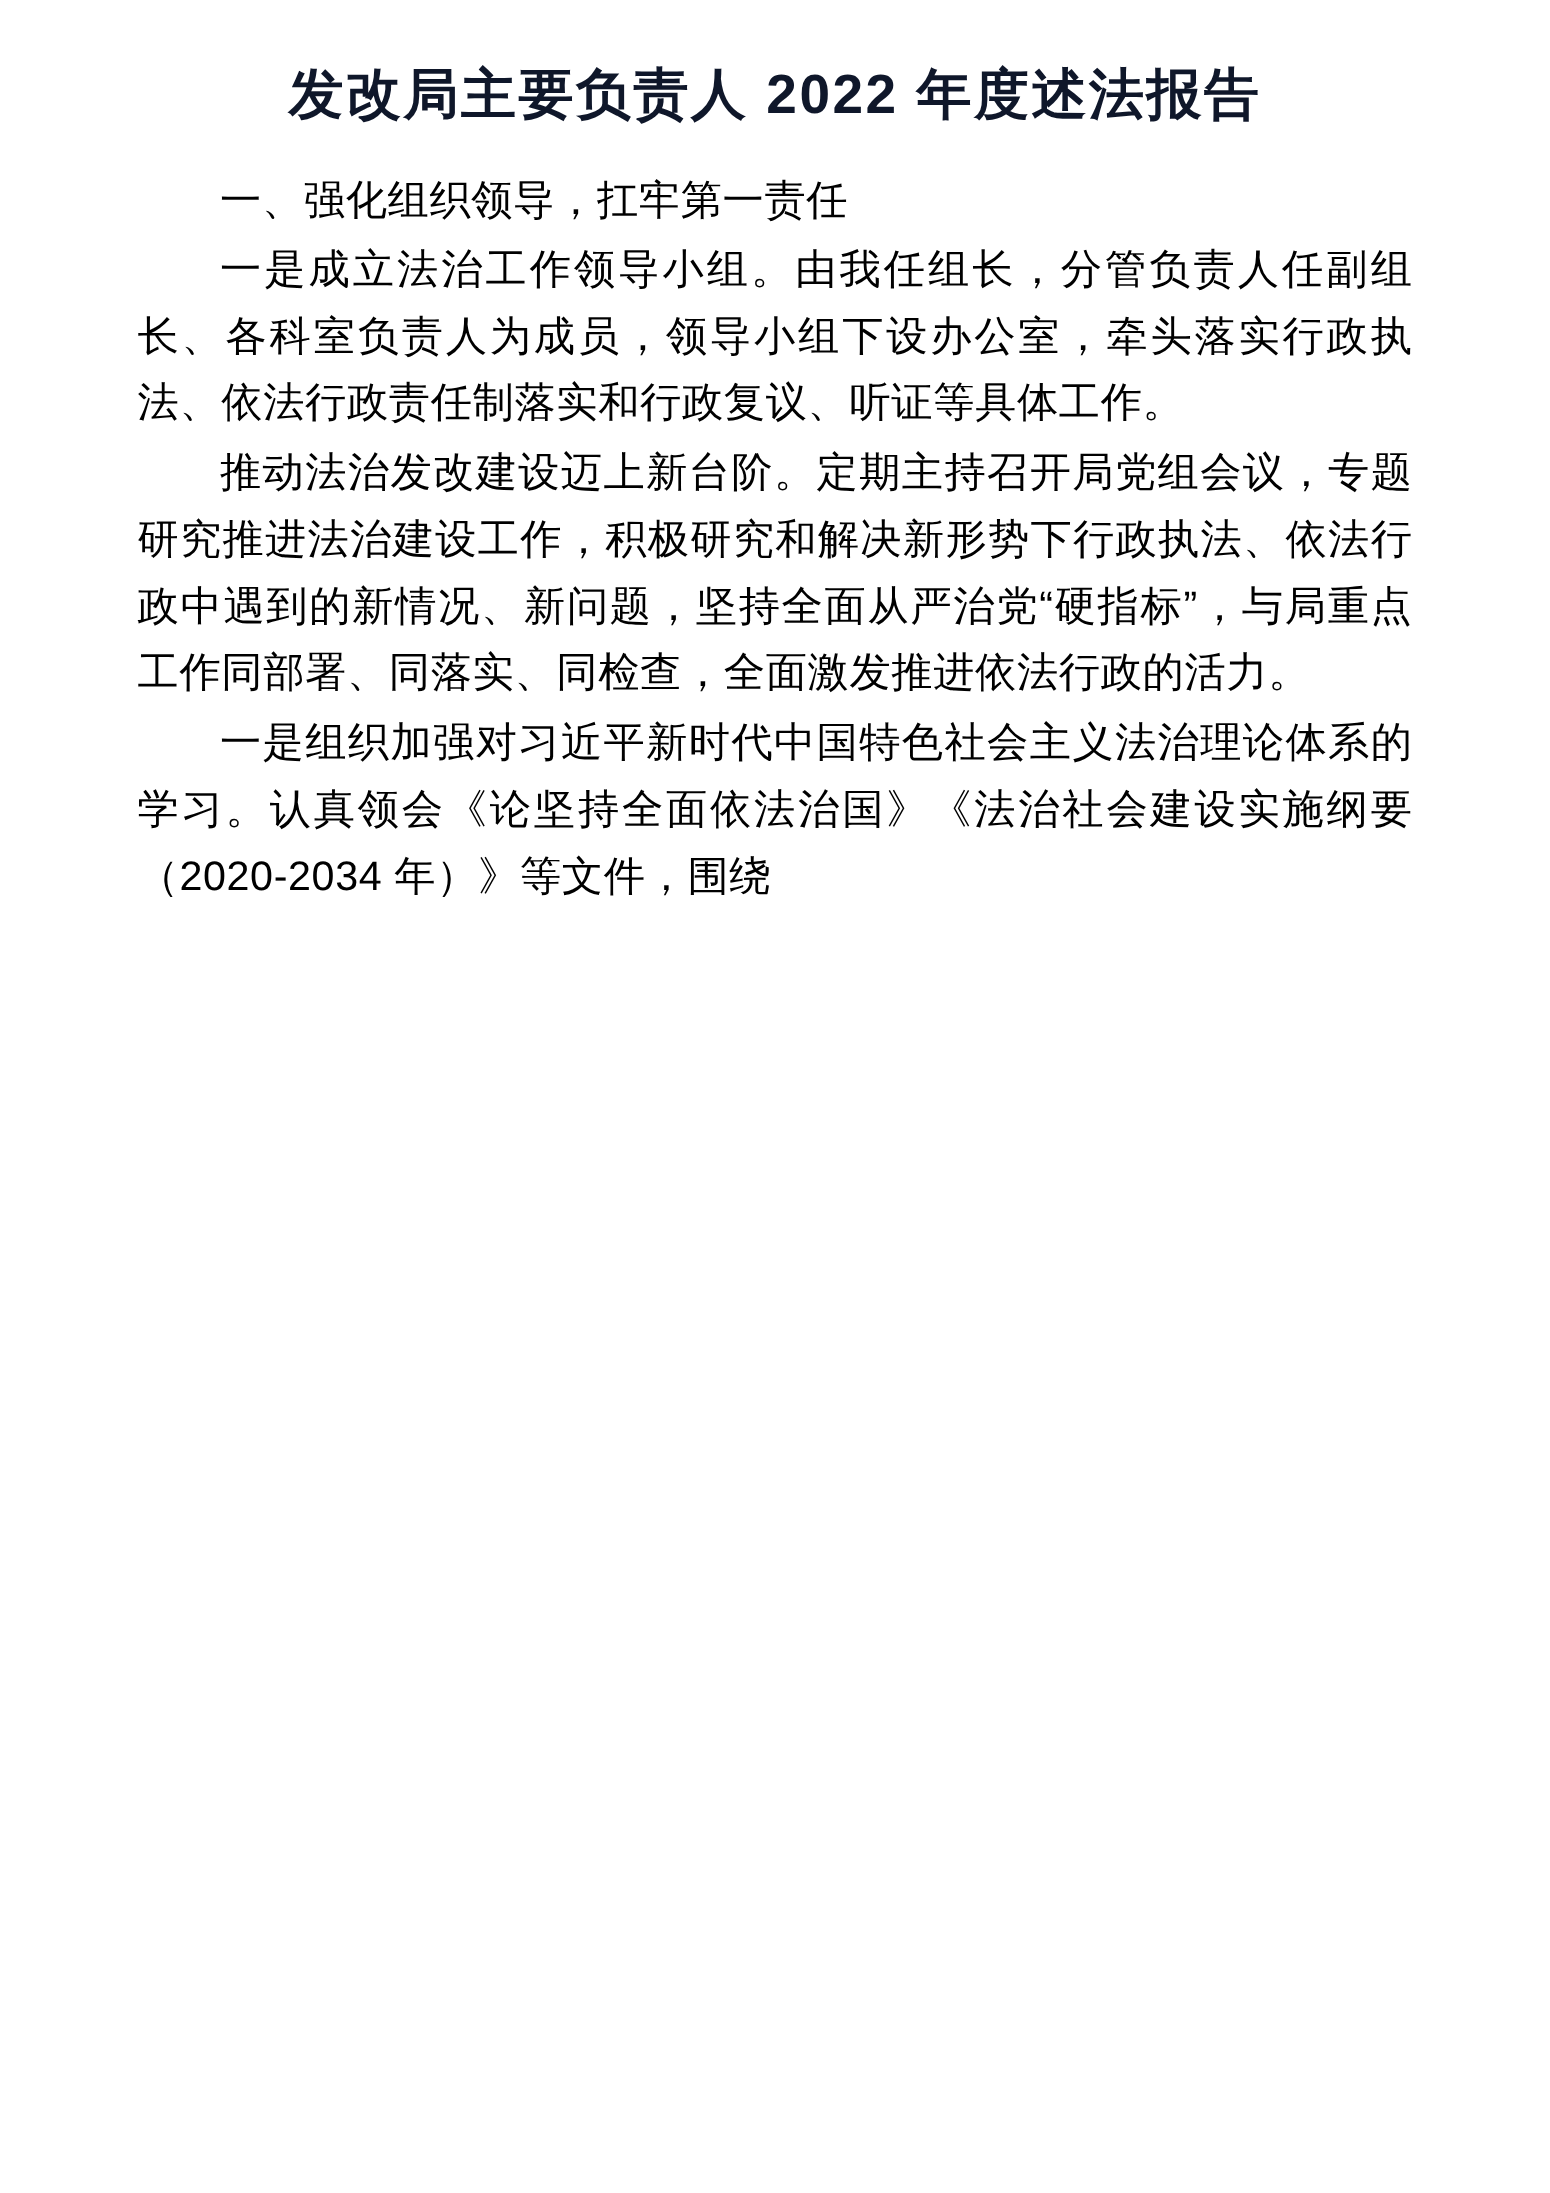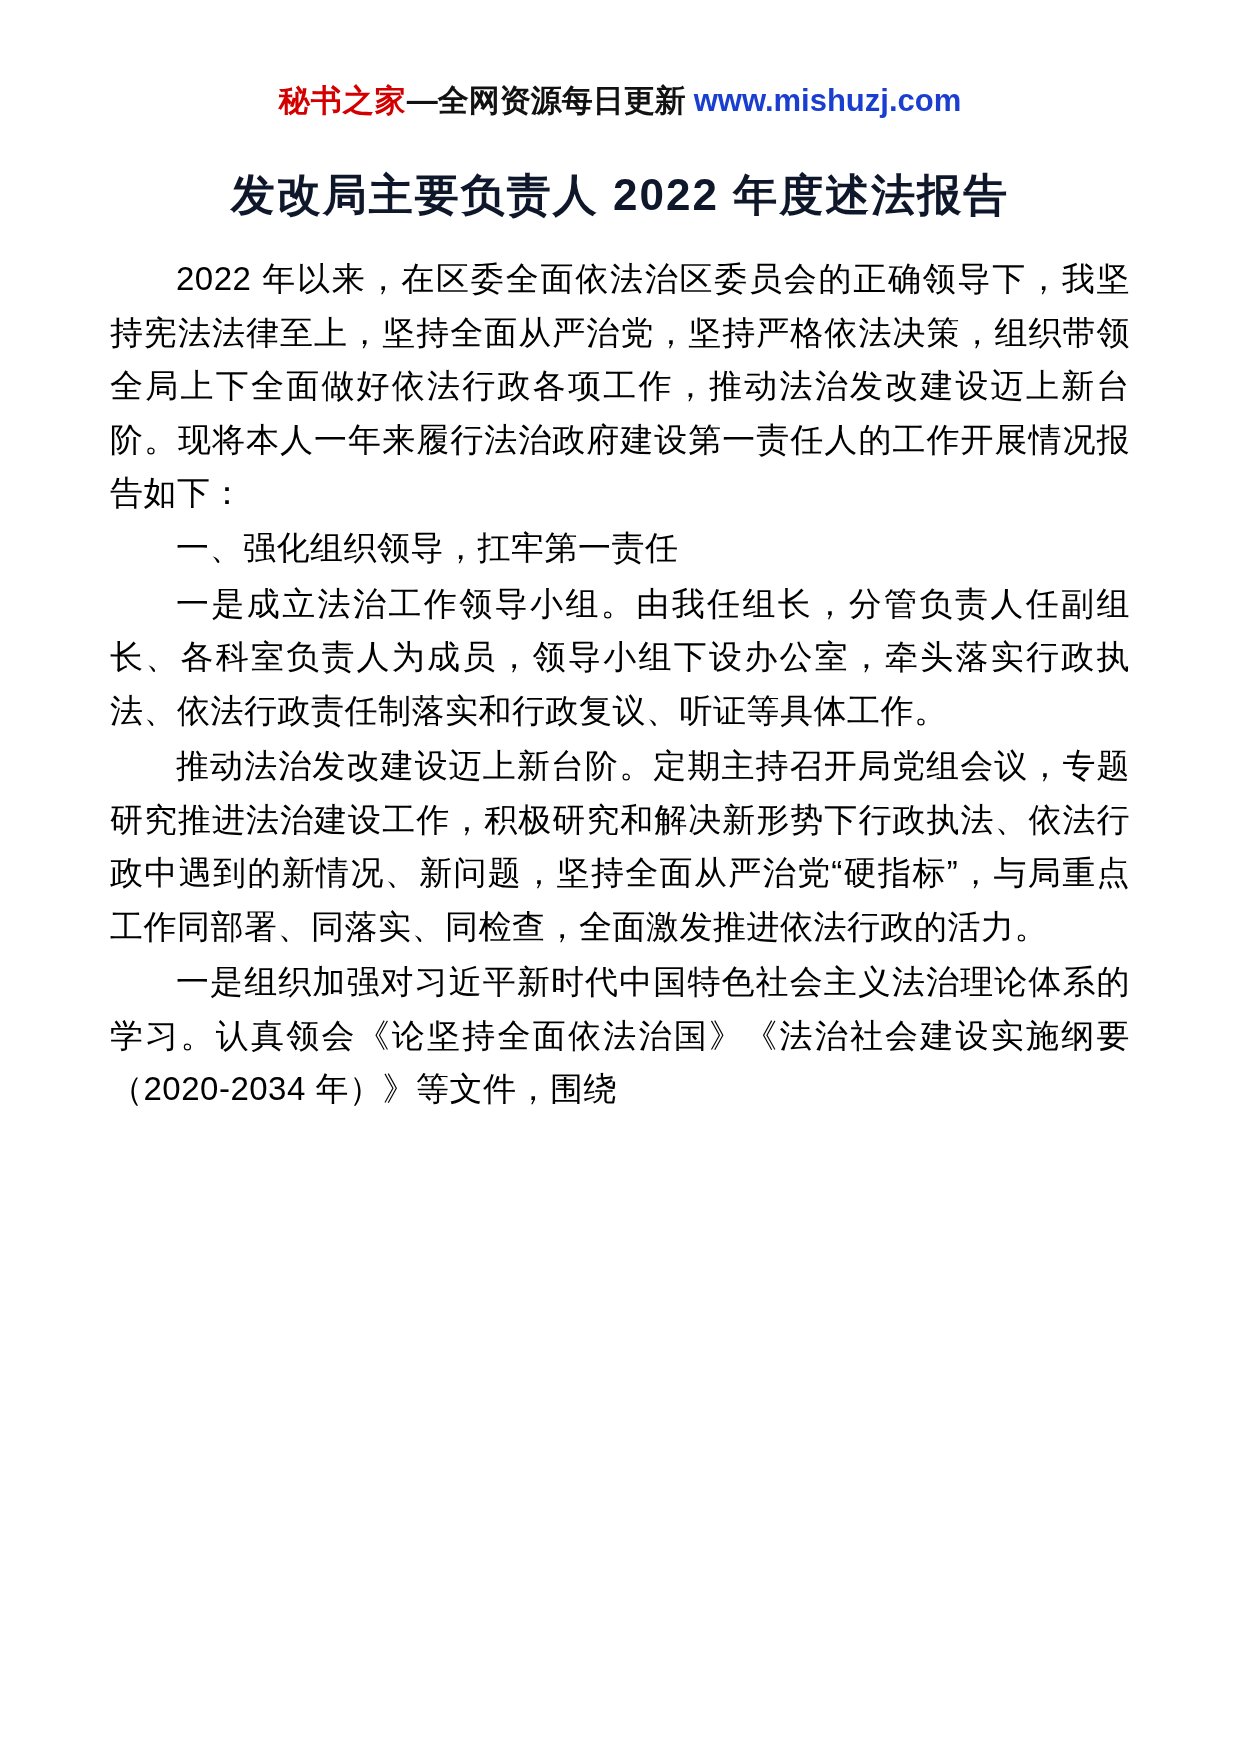--- a/index.html
+++ b/index.html
@@ -70,29 +70,25 @@
   }
   .para .lead {
     font-weight: normal;
   }
 </style>
 </head>
 <body>
 
 <div class="page">
 
-  <div class="site-header">
-    <span class="brand">秘书之家</span><span class="tagline">—全网资源每日更新</span><span class="url">www.mishuzj.com</span>
-  </div>
 
   <h1 class="doc-title">发改局主要负责人 2022 年度述法报告</h1>
 
   <div class="doc-body">
 
-    <p class="para indent">2022 年以来，在区委全面依法治区委员会的正确领导下，我坚持宪法法律至上，坚持全面从严治党，坚持严格依法决策，组织带领全局上下全面做好依法行政各项工作，推动法治发改建设迈上新台阶。现将本人一年来履行法治政府建设第一责任人的工作开展情况报告如下：</p>
 
     <p class="para indent">一、强化组织领导，扛牢第一责任</p>
 
     <p class="para indent"><span class="lead">一是成立法治工作领导小组。</span><span>由我任组长，分管负责人任副组长、各科室负责人为成员，领导小组下设办公室，牵头落实行政执法、依法行政责任制落实和行政复议、听证等具体工作。</span></p>
 
     <p class="para indent"><span class="lead">推动法治发改建设迈上新台阶。</span><span>定期主持召开局党组会议，专题研究推进法治建设工作，积极研究和解决新形势下行政执法、依法行政中遇到的新情况、新问题，坚持全面从严治党“硬指标”，与局重点工作同部署、同落实、同检查，全面激发推进依法行政的活力。</span></p>
 
 
     <p class="para indent"><span class="lead">一是组织加强对习近平新时代中国特色社会主义法治理论体系的学习。</span><span>认真领会《论坚持全面依法治国》《法治社会建设实施纲要（2020‑2034 年）》等文件，围绕</span></p>
 

